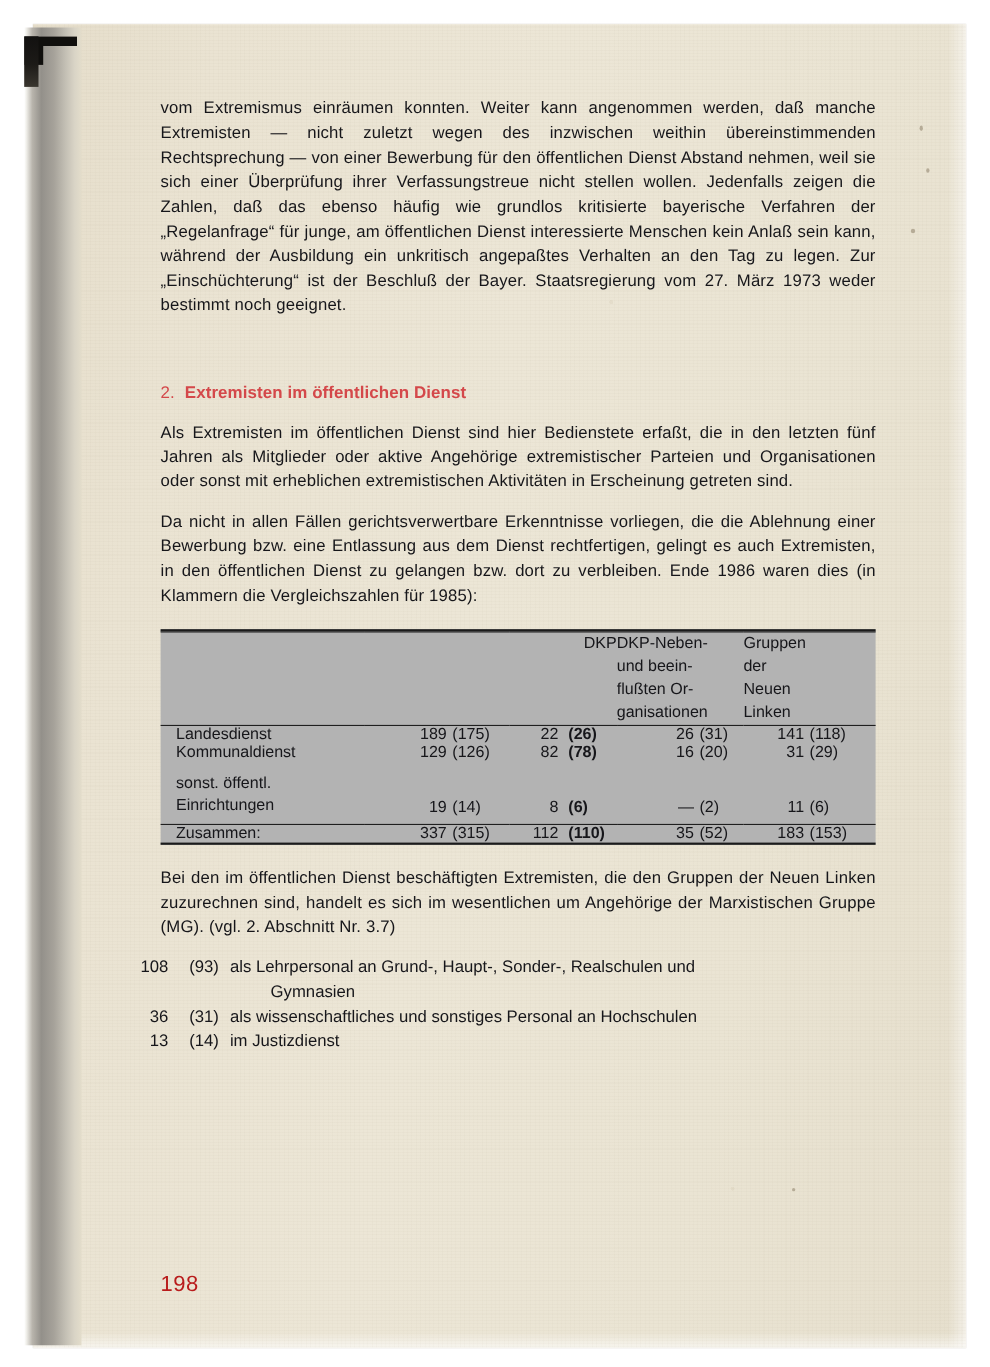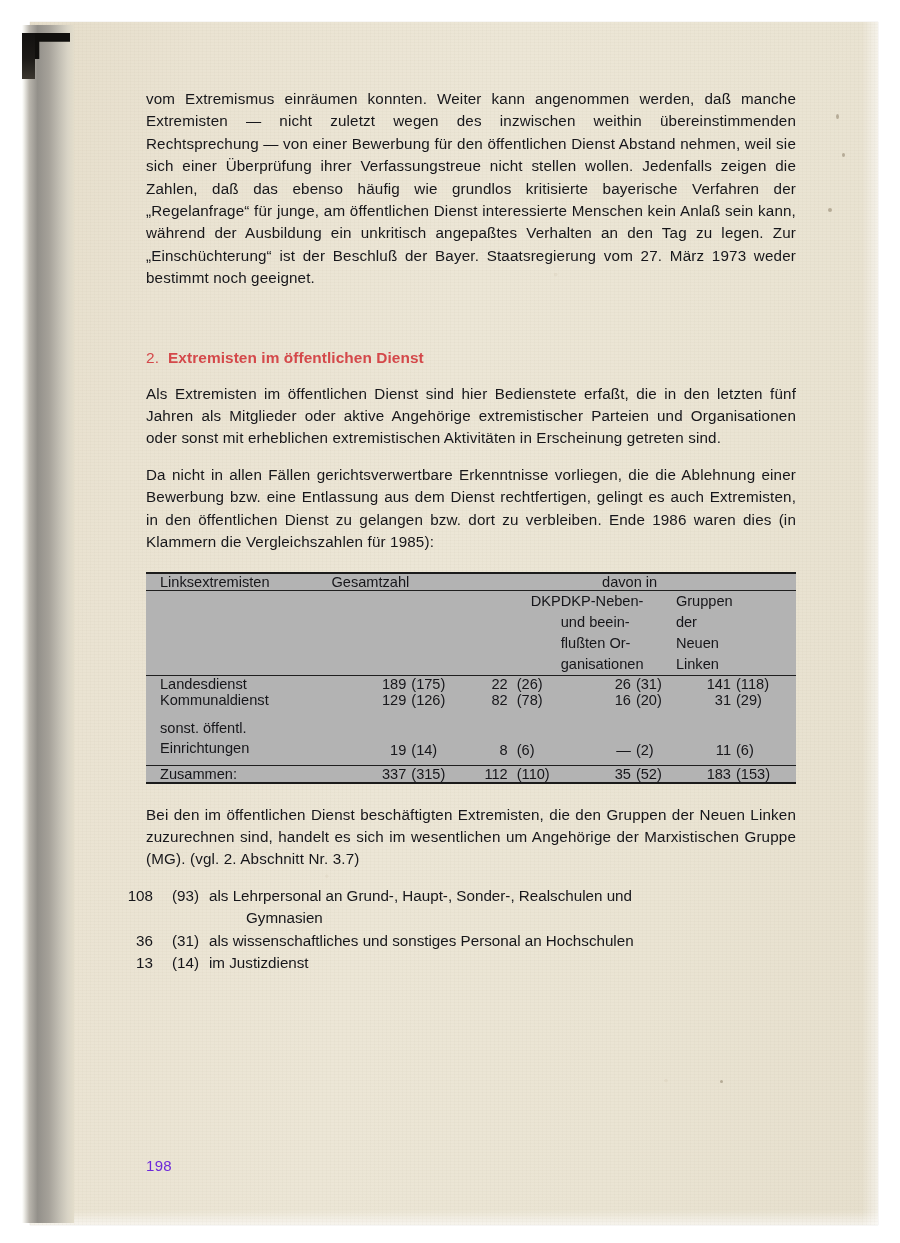--- a/index.html
+++ b/index.html
@@ -188,21 +188,21 @@
   .two-line { line-height: 20px; }
 
   
   .numcell { display: block; white-space: nowrap; }
   .numcell .v { display: inline-block; text-align: right; }
   .numcell .p { display: inline-block; text-align: left; }
 
   .w-total .v { width: 34px; }
   .w-total .p { width: 52px; margin-left: 5px; }
   .w-dkp   .v { width: 28px; }
-  .w-dkp   .p { width: 44px; margin-left: 9px; }
+  .w-dkp   .p { width: 44px; margin-left: 9px; font-weight: bold; }
   .w-neb   .v { width: 24px; }
   .w-neb   .p { width: 40px; margin-left: 5px; }
   .w-neu   .v { width: 30px; }
   .w-neu   .p { width: 48px; margin-left: 5px; }
 
   
   #occ-list {
     margin-top: 14px;
     font-size: 15.2px;
     line-height: 22.4px;
@@ -225,22 +225,22 @@
     padding-right: 10px;
   }
   .occ-text { flex: 1 1 auto; }
   .occ-cont { padding-left: 100px; }
 
   
   #page-number {
     position: absolute;
     left: 146px;
     top: 1157px;
-    font-size: 15px;
-    color: #6d28d9;
+    font-size: 20px;
+    color: #b91c1c;
     letter-spacing: .02em;
   }
 
   
   .speck {
     position: absolute;
     background: rgba(140,128,104,.55);
     border-radius: 50%;
     pointer-events: none;
   }
@@ -275,25 +275,20 @@
       <span class="num">2.</span><span>Extremisten im öffentlichen Dienst</span>
     </h2>
 
     <p class="body">Als Extremisten im öffentlichen Dienst sind hier Bedienstete erfaßt, die in den letzten fünf Jahren als Mitglieder oder aktive Angehörige extremistischer Parteien und Organisationen oder sonst mit erheblichen extremistischen Aktivitäten in Erscheinung getreten sind.</p>
 
     <p class="body">Da nicht in allen Fällen gerichtsverwertbare Erkenntnisse vorliegen, die die Ablehnung einer Bewerbung bzw. eine Entlassung aus dem Dienst rechtfertigen, gelingt es auch Extremisten, in den öffentlichen Dienst zu gelangen bzw. dort zu verbleiben. Ende 1986 waren dies (in Klammern die Vergleichszahlen für 1985):</p>
 
     <div id="table-wrap">
       <table class="data">
         <tbody>
-          <tr class="hdr1">
-            <td class="c-label">Linksextremisten</td>
-            <td class="c-total">Gesamtzahl</td>
-            <td class="c-dkp align-c" colspan="3">davon in</td>
-          </tr>
           <tr class="rule-row">
             <td colspan="5"></td>
           </tr>
           <tr class="hdr2">
             <td class="c-label"></td>
             <td class="c-total"></td>
             <td class="c-dkp align-r">DKP</td>
             <td class="c-neben two-line">
               <span>DKP-Neben-</span><br>
               <span>und beein-</span><br>

